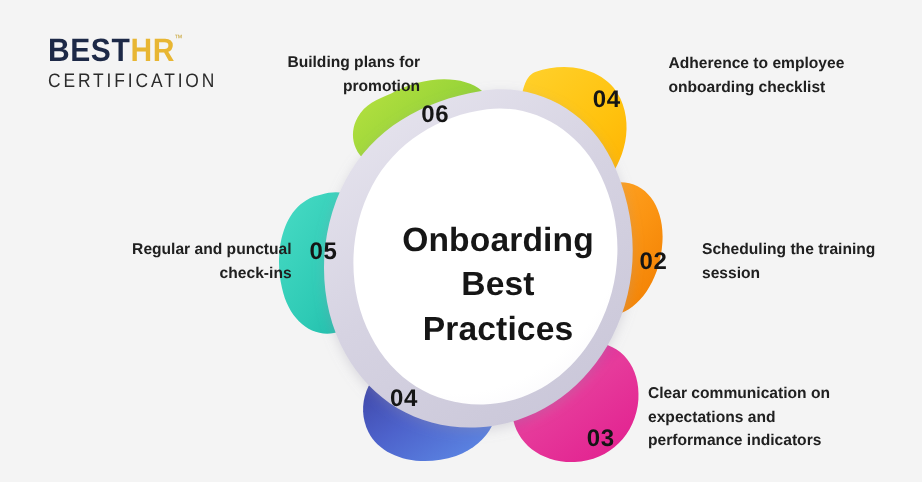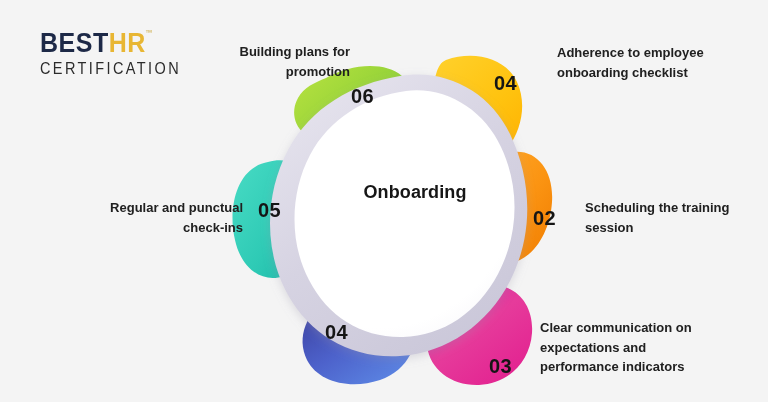--- a/index.html
+++ b/index.html
@@ -109,21 +109,21 @@
 
   
   #center-label {
     position: absolute;
     left: 325px;
     top: 181px;
     width: 180px;
     text-align: center;
     font-family: "Liberation Sans", sans-serif;
     font-weight: bold;
-    font-size: 18px;
+    font-size: 28px;
     line-height: 1.33;
     color: #161616;
     letter-spacing: 0.1px;
   }
 
   
   .caption {
     position: absolute;
     font-family: "Liberation Sans", sans-serif;
     font-weight: bold;
@@ -225,20 +225,21 @@
            C42 224 42 167 66 122 C89 79 130 56 178 48 Z"></path>
 
       <path fill="url(#gCore)" d="M184 63 C224 58 262 82 279 119 C298 159 297 206 276 246
            C256 284 221 308 181 309 C140 310 106 289 87 252
            C67 214 68 165 88 127 C107 91 144 68 184 63 Z"></path>
     </svg>
   </div>
 
   <div id="center-label">
     <div>Onboarding</div>
+    <div>Best Practices</div>
   </div>
 
   <div class="petal-num pn01">04</div>
   <div class="petal-num pn02">02</div>
   <div class="petal-num pn03">03</div>
   <div class="petal-num pn04">04</div>
   <div class="petal-num pn05">05</div>
   <div class="petal-num pn06">06</div>
 
   <div class="caption cap-right cap01">Adherence to employee onboarding checklist</div>

